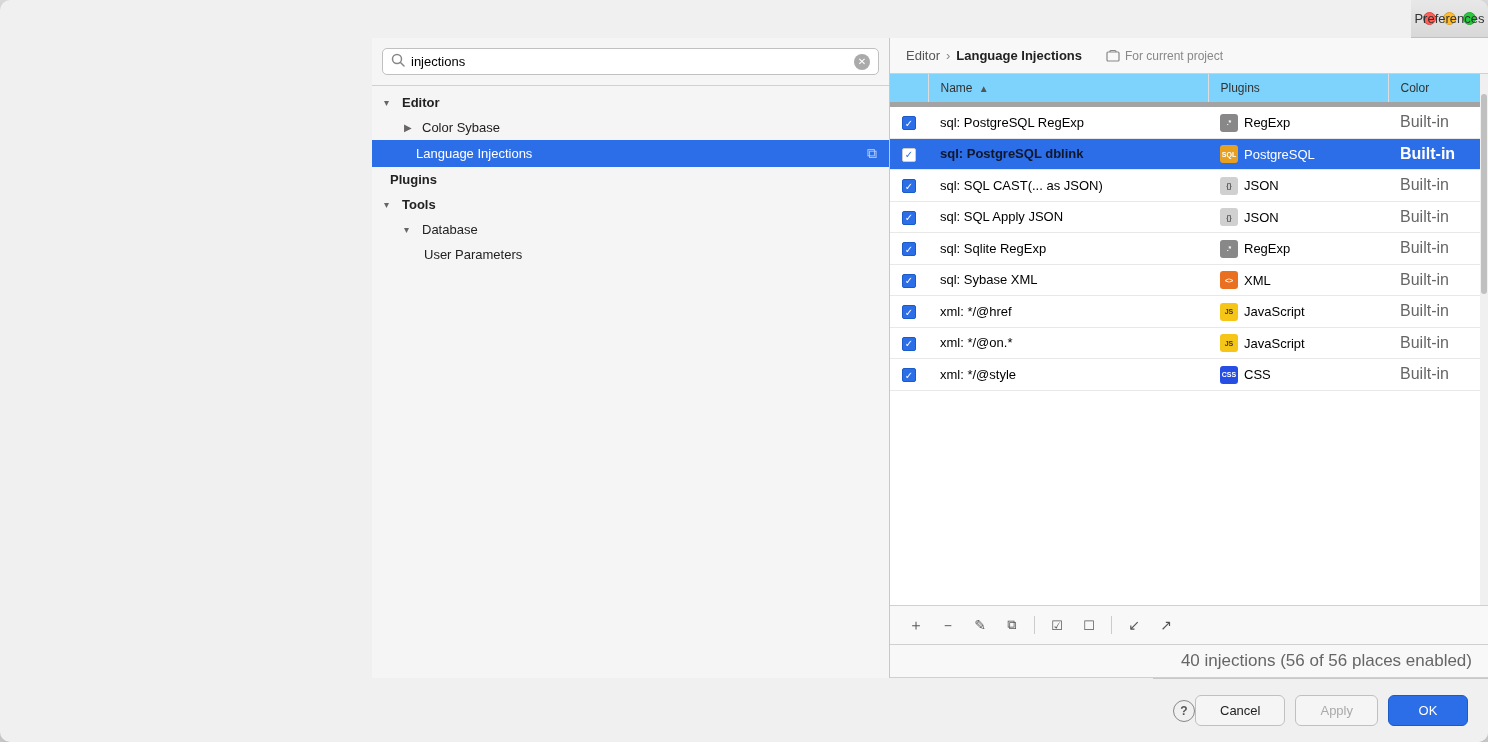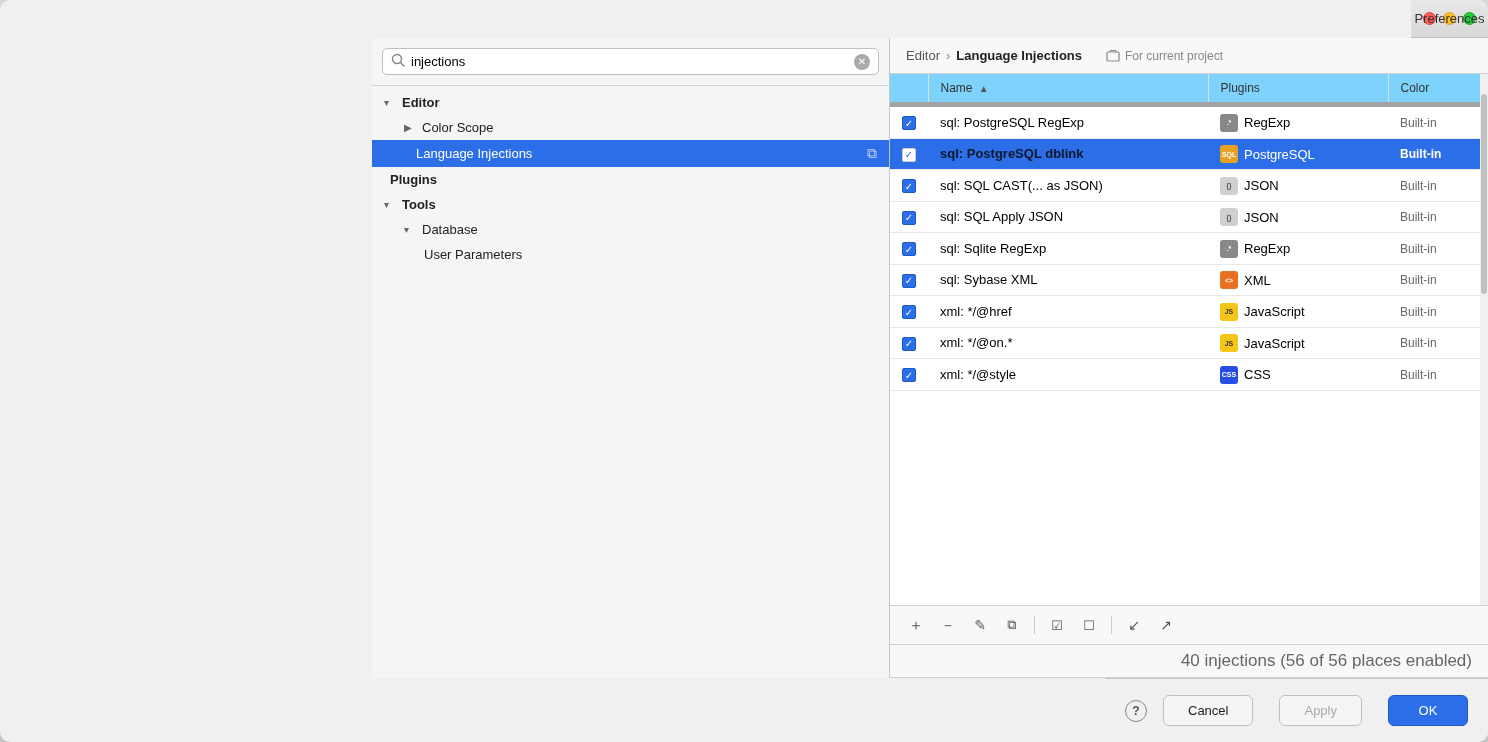--- a/index.html
+++ b/index.html
@@ -253,21 +253,21 @@
       width: 18px;
       height: 18px;
       border-radius: 3px;
       display: inline-flex;
       align-items: center;
       justify-content: center;
       font-size: 8px;
       font-weight: 700;
       flex-shrink: 0;
     }
-    .scope-text { color: #666; font-size: 12px; margin-top: 45px; }
+    .scope-text { color: #666; font-size: 16px; margin-top: 45px; }
     tbody tr.selected .scope-text { color: rgba(255,255,255,0.9); }
     tbody tr.selected .scope-text-normal { color: white; font-weight: 600; }
     .toolbar {
       display: flex;
       align-items: center;
       padding: 6px 12px;
       gap: 4px;
       border-bottom: 1px solid #d0d0d0;
       background: #f8f8f8;
       flex-shrink: 0;
@@ -331,21 +331,20 @@
     .btn {
       padding: 7px 24px;
       border-radius: 6px;
       font-size: 13px;
       cursor: pointer;
       border: 1px solid #c0c0c0;
       background: #f5f5f5;
       color: #222;
       min-width: 80px;
       text-align: center;
-      margin-left: 16px;
     }
     .btn.primary {
       background: #2c6de8;
       color: white;
       border-color: #1a5bc8;
     }
     .btn.disabled {
       color: #aaa;
       cursor: default;
     }
@@ -399,21 +398,21 @@
 
       <div class="sidebar-tree">
 
         <div class="tree-item" style="padding-left:12px;">
           <span class="arrow">▾</span>
           <span class="tree-group-label">Editor</span>
         </div>
 
         <div class="tree-item" style="padding-left:32px;">
           <span class="arrow">▶</span>
-          <span>Color Scope</span>
+          <span>Color Sybase</span>
         </div>
 
 
         <div class="tree-item selected" style="padding-left:44px;">
           <span style="flex:1;font-weight:500;">Language Injections</span>
           <span class="copy-icon">⧉</span>
         </div>
 
         <div class="tree-item" style="padding-left:0;">
           <span class="arrow" style="visibility:hidden;"></span>

